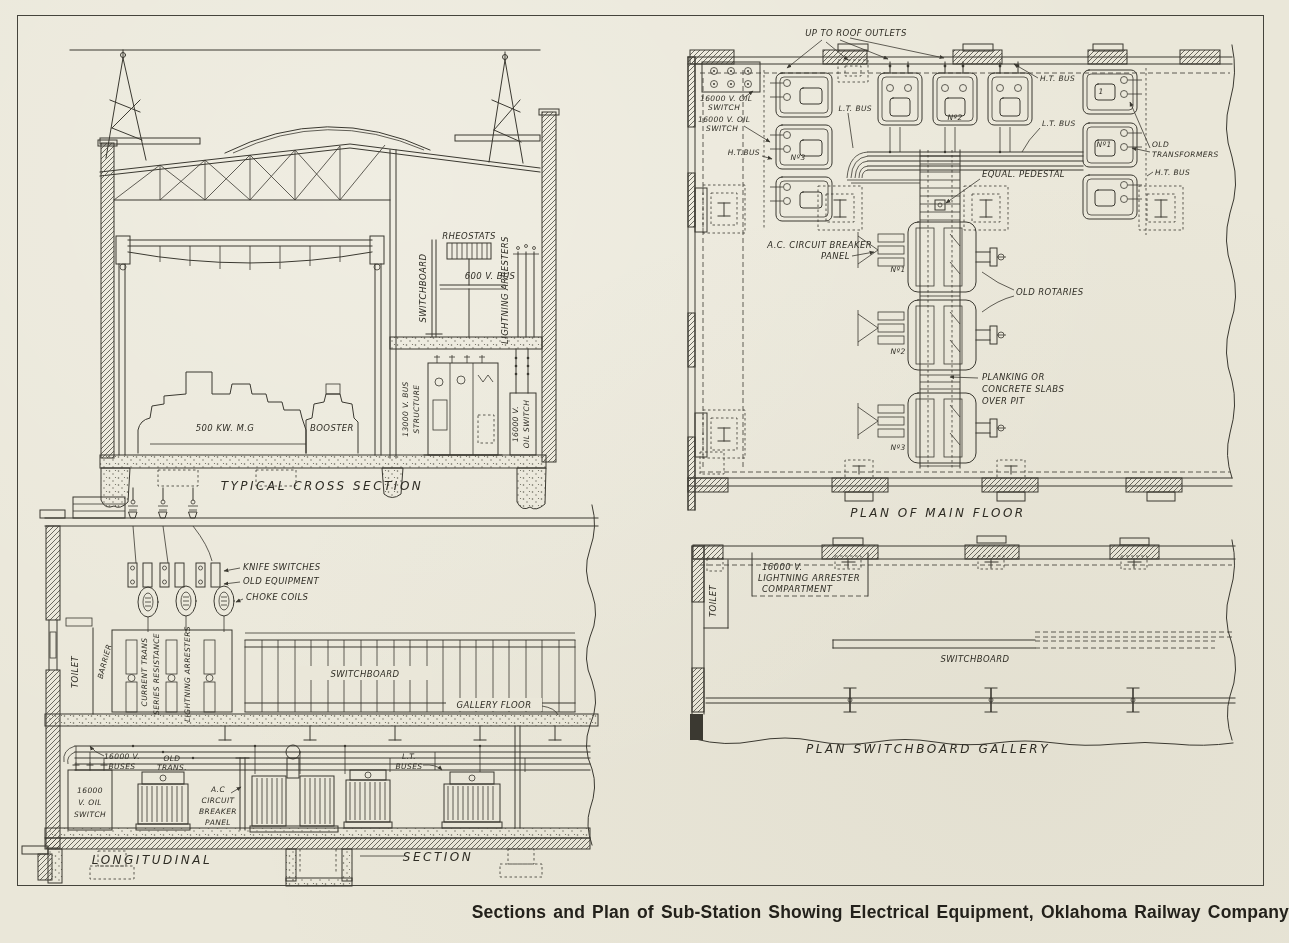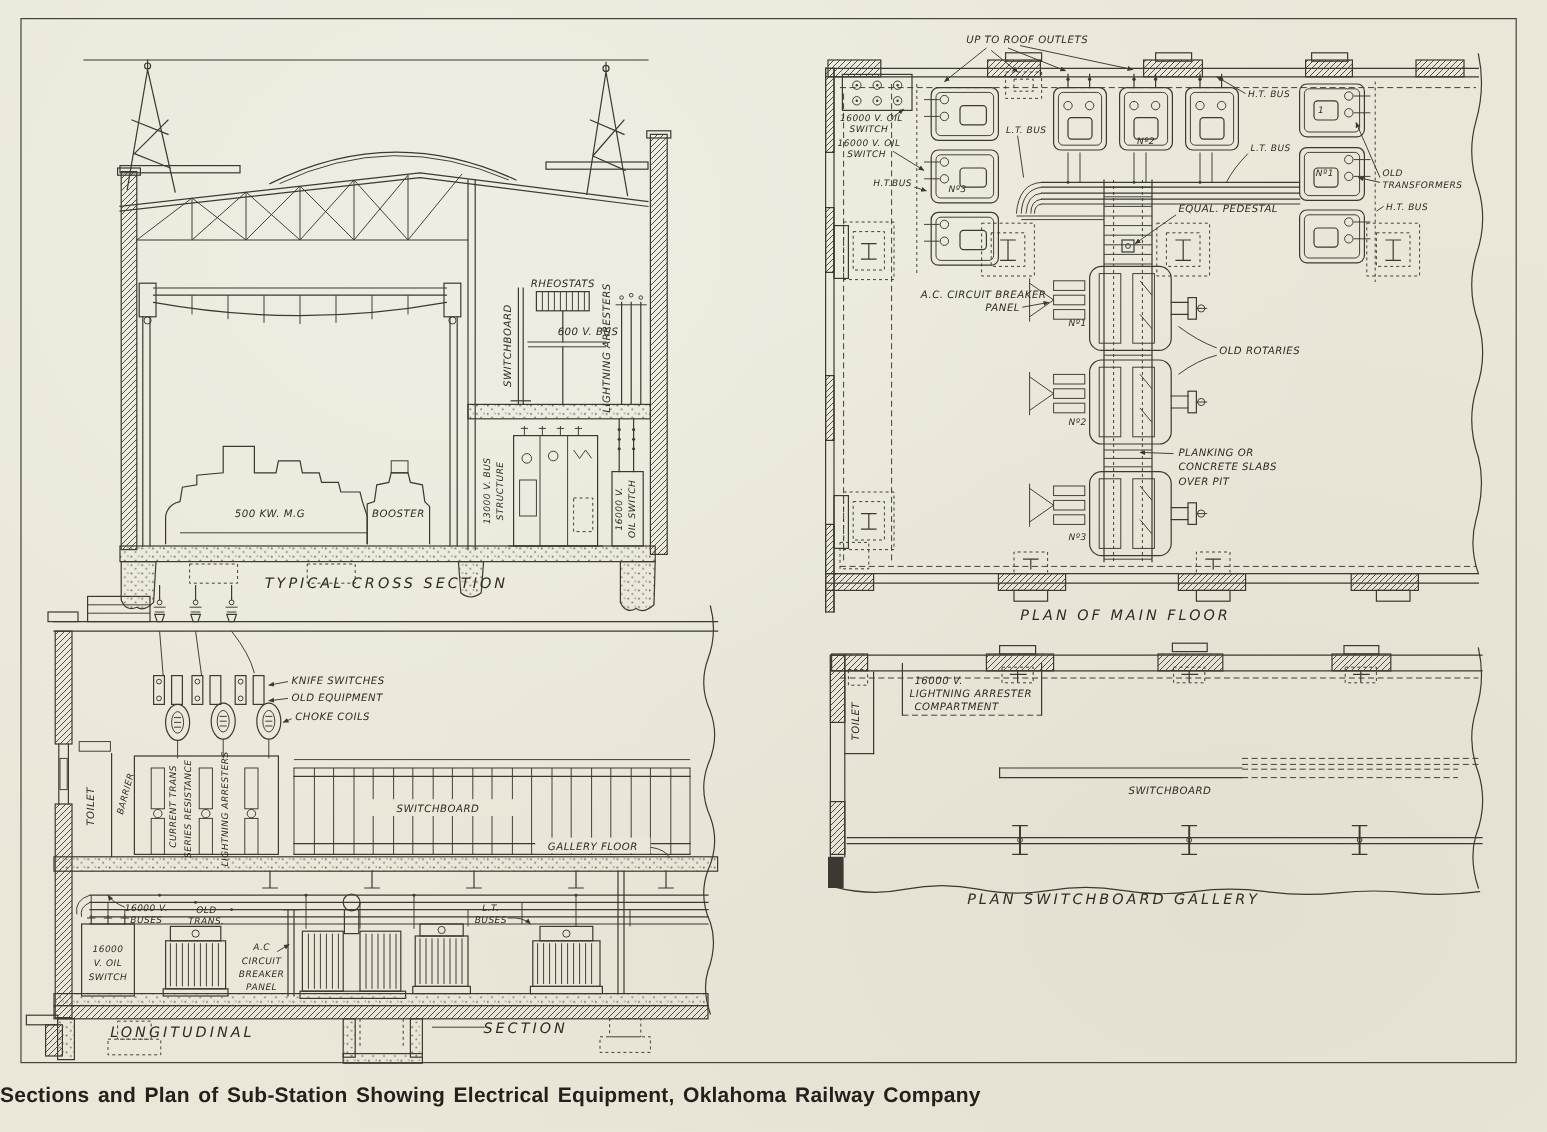--- a/index.html
+++ b/index.html
@@ -21,21 +21,21 @@
   .dash{stroke-dasharray:5 3;}
   .dash2{stroke-dasharray:2.5 2.5;}
   .hatchfill{fill:url(#hatch);stroke:#3b3931;stroke-width:1;}
   .speckfill{fill:url(#speck);stroke:#3b3931;stroke-width:1;}
   .dark{fill:#3b3931;stroke:none;}
   .lbl{font-family:"DejaVu Sans",sans-serif;font-style:italic;font-size:8.5px;fill:#2e2c24;letter-spacing:.4px;}
   .lbl7{font-size:7.5px;}
   .ttl{font-family:"DejaVu Sans",sans-serif;font-style:italic;font-size:12px;fill:#2e2c24;letter-spacing:2.5px;}
   .bgpatch{fill:#eae7d9;stroke:none;}
   .caption{
-    position:absolute;left:0;top:902px;width:1289px;text-align:left;
+    position:absolute;left:0;top:902px;width:1289px;text-align:right;
     font-family:"Liberation Sans",sans-serif;font-weight:bold;font-size:17.5px;
     color:#23211b;letter-spacing:.2px;word-spacing:2px;
   }
 </style>
 </head>
 <body>
 
 <div class="frame"></div>
 
 <svg width="1289" height="943" viewBox="0 0 1289 943">

